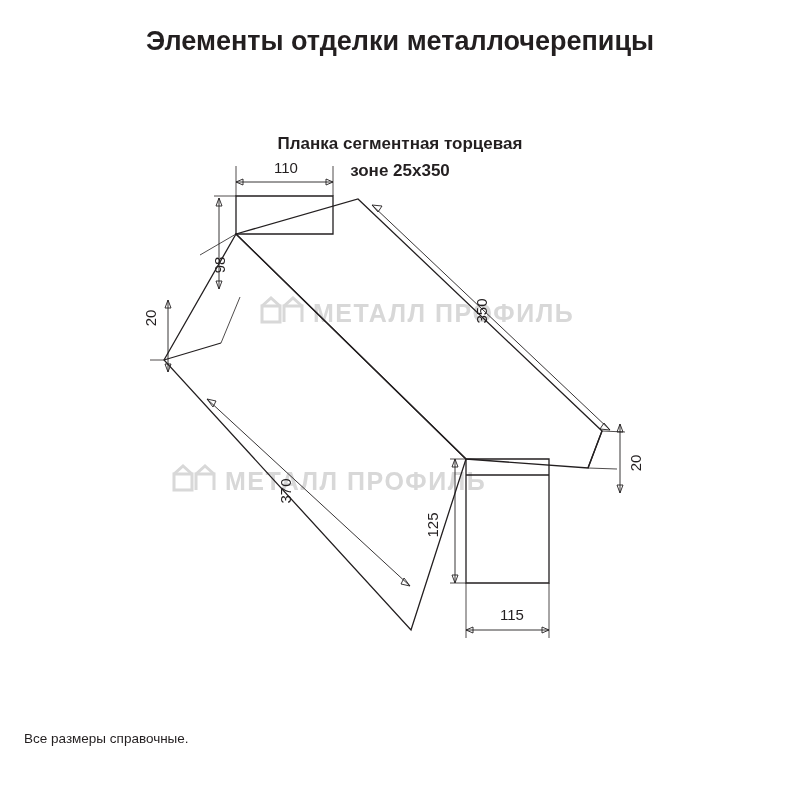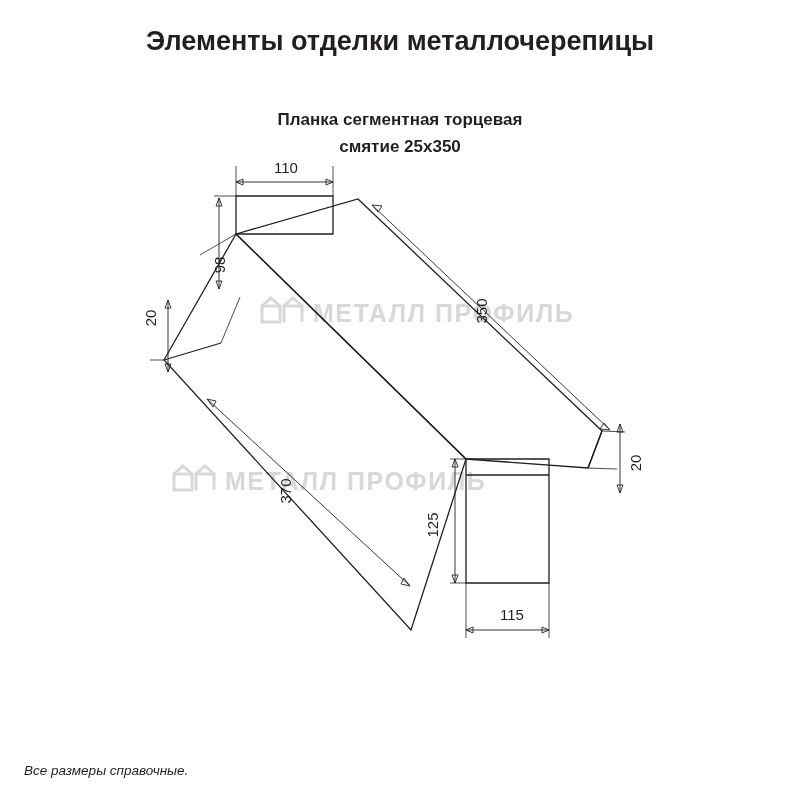--- a/index.html
+++ b/index.html
@@ -31,30 +31,31 @@
     font-weight: bold;
     letter-spacing: 0px;
   }
   .subtitle {
     position: absolute;
     left: 0;
     width: 800px;
     text-align: center;
     font-weight: bold;
     font-size: 17px;
+    margin-top: 24px;
   }
   .subtitle.line1 { top: 110px; }
   .subtitle.line2 { top: 137px; }
 
   .footnote {
     position: absolute;
     left: 24px;
     font-size: 13.5px;
   }
-  .footnote.f1 { top: 763px; font-style: italic; }
+  .footnote.f1 { top: 731px; }
   .footnote.f2 { top: 785px; }
 
   svg.drawing {
     position: absolute;
     left: 0;
     top: 0;
     width: 800px;
     height: 800px;
   }
   .dimtext {
@@ -91,21 +92,21 @@
     fill: none;
   }
 </style>
 </head>
 <body>
 
 <div id="page">
 
   <div class="title">Элементы отделки металлочерепицы</div>
   <div class="subtitle line1">Планка сегментная торцевая</div>
-  <div class="subtitle line2">смятие 25х350</div>
+  <div class="subtitle line2">зоне 25х350</div>
 
   <svg class="drawing" viewBox="0 0 800 800">
 
     <g opacity="1">
       <g class="wm-shape" transform="translate(258,300)">
         <path d="M4,22 L4,6 L22,6 L22,22 Z"></path>
         <path d="M4,6 L13,-2 L22,6"></path>
         <path d="M26,22 L26,6 L44,6 L44,22"></path>
         <path d="M26,6 L35,-2 L44,6"></path>
       </g>

